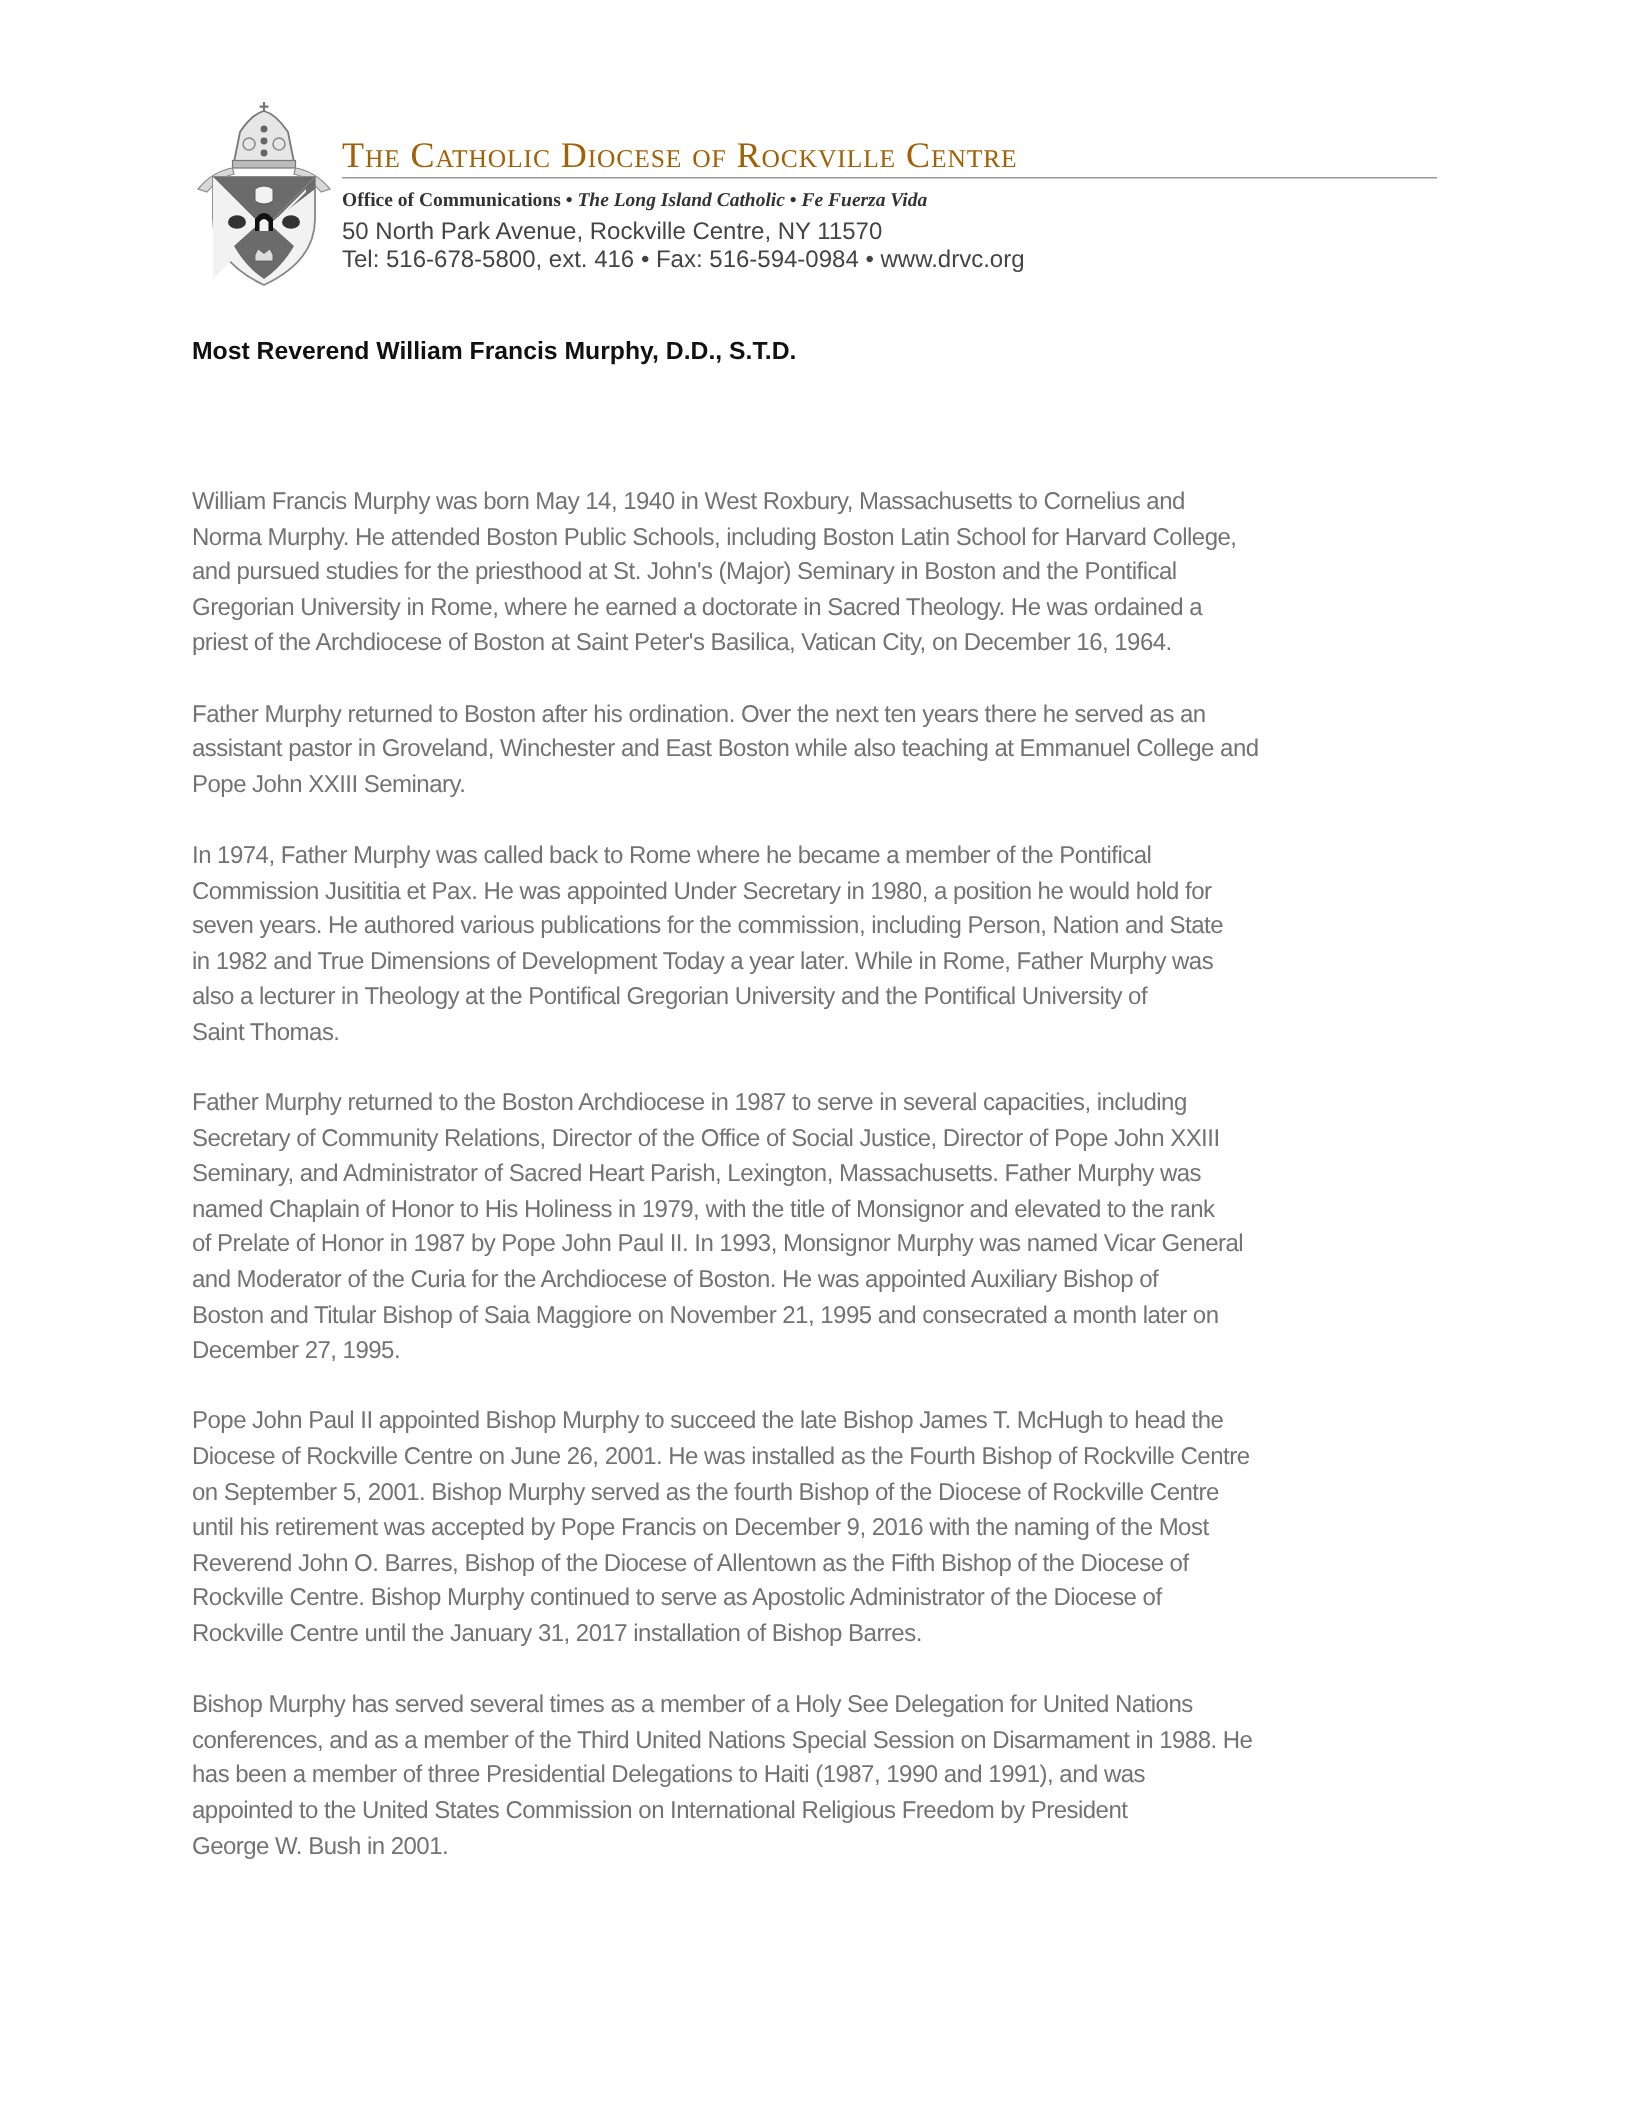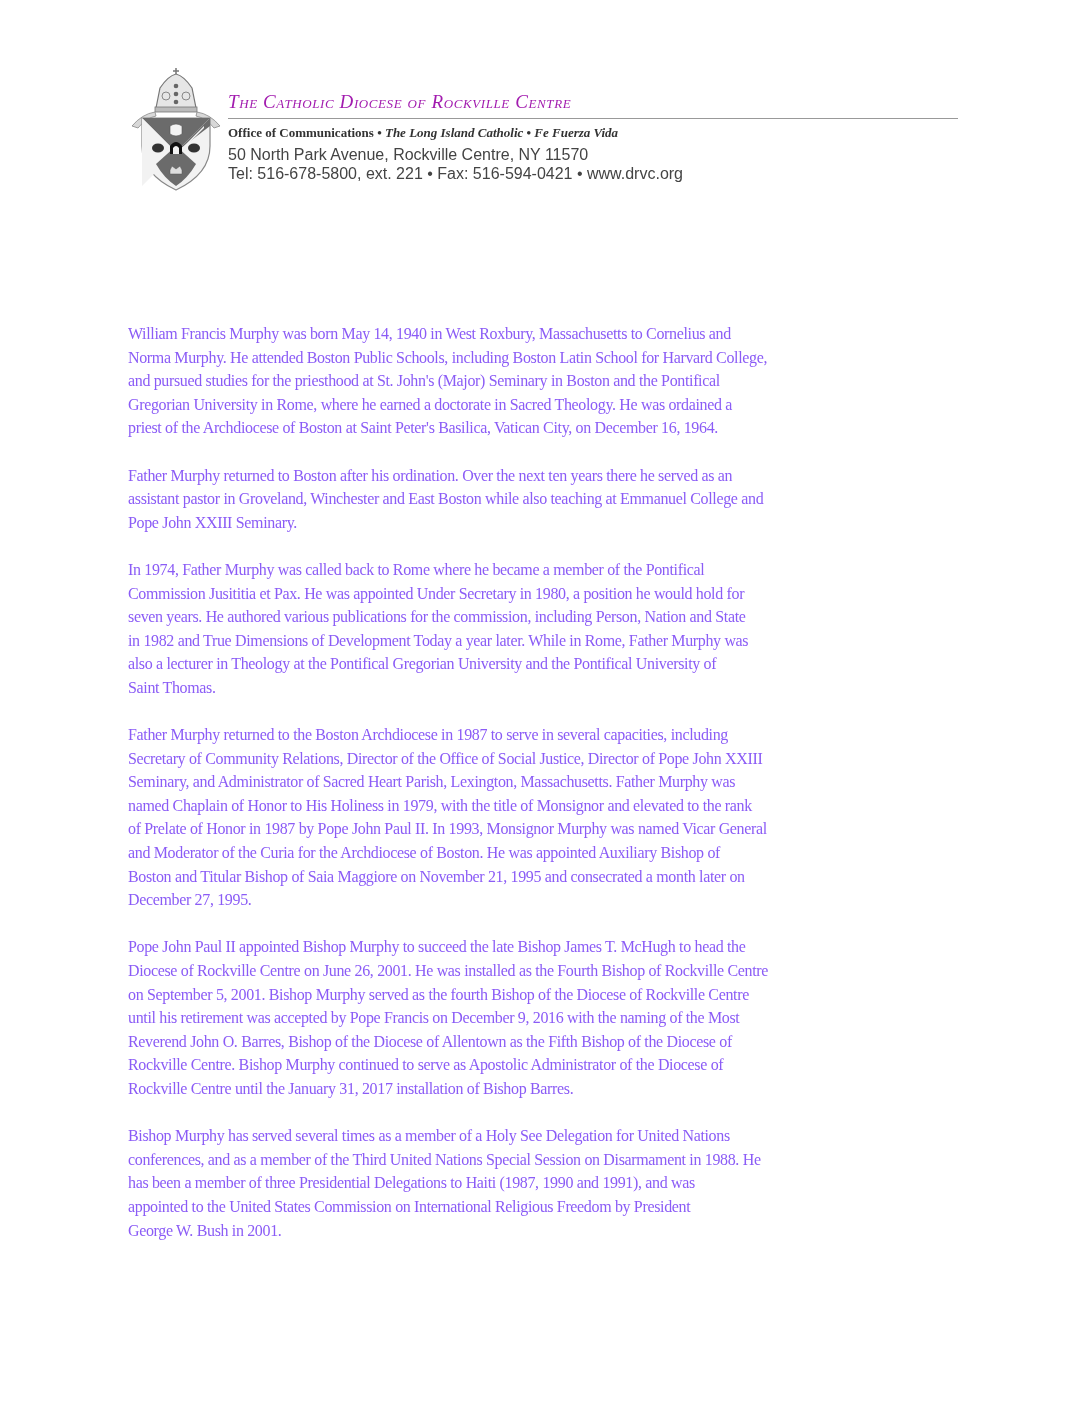--- a/index.html
+++ b/index.html
@@ -1,32 +1,32 @@
 <!DOCTYPE html>
 <html><head>
 <meta charset="utf-8">
 <style>
   html, body { margin: 0; padding: 0; background: #ffffff; }
   body { width: 1088px; height: 1408px; position: relative; overflow: hidden; color: #111; }
   .page { position: absolute; left: 0; top: 0; width: 1088px; height: 1408px; background: #fff; }
 
   .crest { position: absolute; left: 126px; top: 66px; width: 100px; height: 128px; }
 
-  .lh-title { position: absolute; left: 228px; top: 91px; font-family: "Liberation Serif", "DejaVu Serif", serif; font-size: 19px; letter-spacing: 0.6px; color: #a21caf; font-variant: small-caps; white-space: nowrap; font-style: italic; }
+  .lh-title { position: absolute; left: 228px; top: 91px; font-family: "Liberation Serif", "DejaVu Serif", serif; font-size: 24px; letter-spacing: 0.6px; color: #a16207; font-variant: small-caps; white-space: nowrap; }
   .lh-rule { position: absolute; left: 228px; top: 118px; width: 730px; height: 1px; background: #999; }
   .lh-line1 { position: absolute; left: 228px; top: 125px; font-family: Liberation Serif, serif; font-size: 13px; font-weight: bold; color: #333; white-space: nowrap; }
   .lh-line1 .it { font-style: italic; }
   .lh-line2, .lh-line3 { position: absolute; left: 228px; font-family: "Liberation Sans", "DejaVu Sans", sans-serif; font-size: 16px; color: #444; white-space: nowrap; }
   .lh-line2 { top: 146px; }
   .lh-line3 { top: 165px; }
 
   .heading { position: absolute; left: 128px; top: 223px; font-family: "Liberation Sans", "DejaVu Sans", sans-serif; font-weight: bold; font-size: 16.5px; line-height: 23px; color: #111; }
   .heading div { white-space: nowrap; }
 
-  .body { position: absolute; left: 128px; top: 323px; width: 840px; font-family: Liberation Serif, serif; font-size: 16.2px; line-height: 23.6px; color: #8b5cf6; }
+  .body { position: absolute; left: 128px; top: 323px; width: 840px; font-family: Liberation Sans, sans-serif; font-size: 16.2px; line-height: 23.6px; color: #737373; }
   .para { margin: 0 0 23.6px 0; }
   .ln { display: block; white-space: nowrap; letter-spacing: -0.35px; }
 </style>
 </head>
 <body>
 
 <div class="page">
 
   <svg class="crest" viewBox="0 0 100 128">
 
@@ -60,23 +60,24 @@
 
     <path d="M44 104 L46 100 L50 103 L54 100 L56 104 L56 108 L44 108 Z" fill="#ddd" stroke="#555" stroke-width="0.5"></path>
   </svg>
 
   <div class="lh-title">The Catholic Diocese of Rockville Centre</div>
   <div class="lh-rule"></div>
   <div class="lh-line1">
     <span>Office of Communications</span><span> • </span><span class="it">The Long Island Catholic</span><span> • </span><span class="it">Fe Fuerza Vida</span>
   </div>
   <div class="lh-line2">50 North Park Avenue, Rockville Centre, NY 11570</div>
-  <div class="lh-line3">Tel: 516-678-5800, ext. 221 • Fax: 516-594-0421 • www.drvc.org</div>
+  <div class="lh-line3">Tel: 516-678-5800, ext. 416 • Fax: 516-594-0984 • www.drvc.org</div>
 
   <div class="heading">
+    <div>Most Reverend William Francis Murphy, D.D., S.T.D.</div>
   </div>
 
   <div class="body" id="body">
       <div class="para">
         <span class="ln" style="transform-origin: left center; transform: scaleX(0.988095);">William Francis Murphy was born May 14, 1940 in West Roxbury, Massachusetts to Cornelius and</span>
         <span class="ln" style="transform-origin: left center; transform: scaleX(0.988095);">Norma Murphy.  He attended Boston Public Schools, including Boston Latin School for Harvard College,</span>
         <span class="ln" style="transform-origin: left center; transform: scaleX(0.988095);">and pursued studies for the priesthood at St. John's (Major) Seminary in Boston and the Pontifical</span>
         <span class="ln" style="transform-origin: left center; transform: scaleX(0.988095);">Gregorian University in Rome, where he earned a doctorate in Sacred Theology.  He was ordained a</span>
         <span class="ln" style="transform-origin: left center; transform: scaleX(0.988095);">priest of the Archdiocese of Boston at Saint Peter's Basilica, Vatican City, on December 16, 1964.</span>
       </div>

